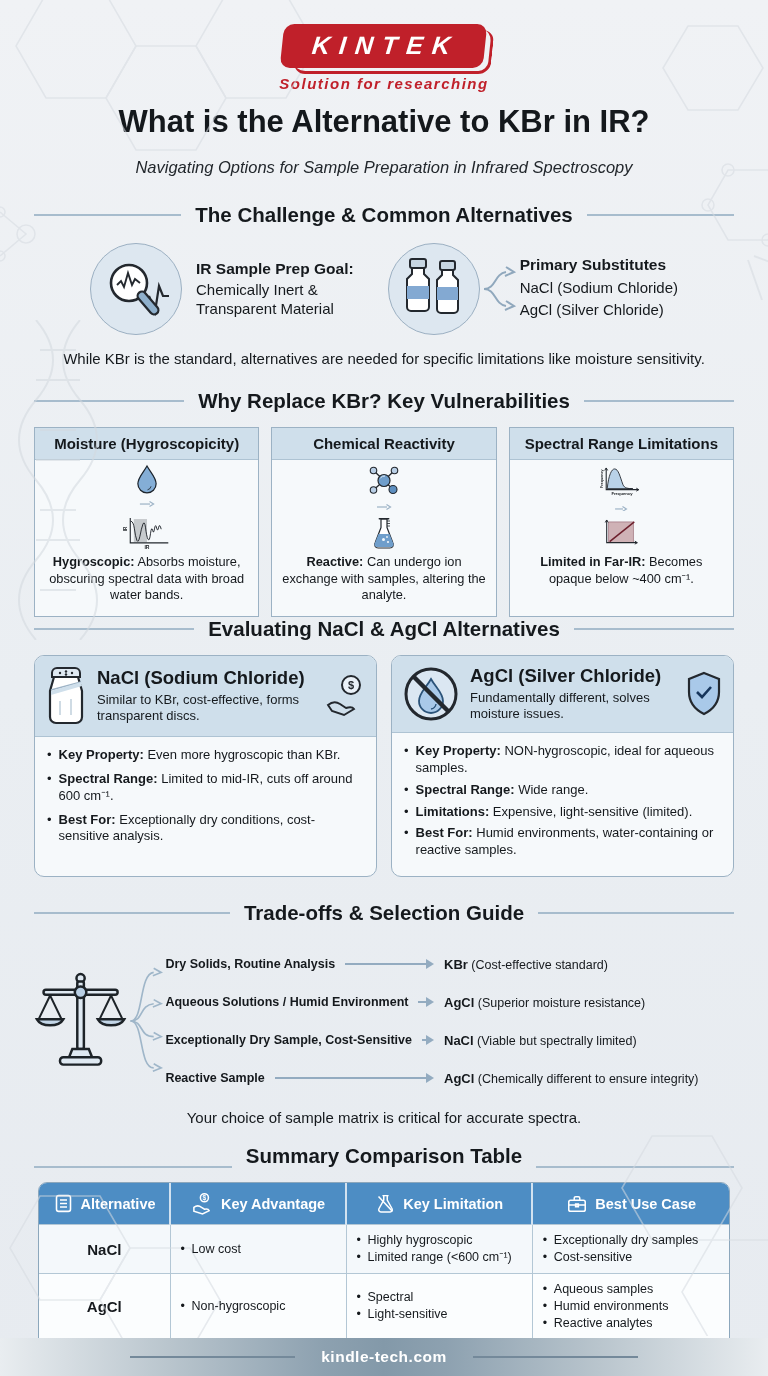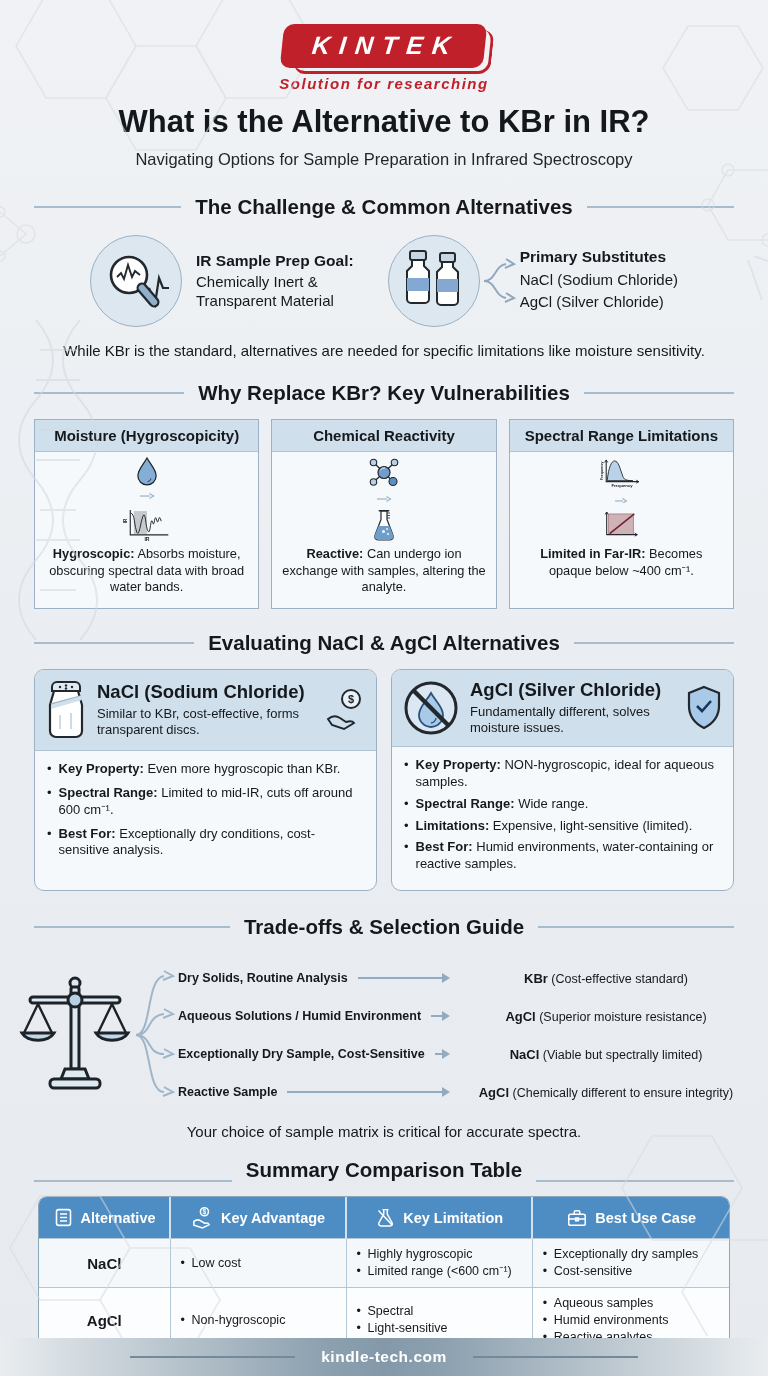--- a/index.html
+++ b/index.html
@@ -14,21 +14,21 @@
   
   .brand { text-align:center; padding-top:24px; }
   .logo { position:relative; display:inline-block; background:#c0202a; color:#fff;
     font-weight:bold; font-style:italic; font-size:25px; letter-spacing:9px;
     padding:7px 26px 8px 30px; border-radius:10px; transform:skewX(-6deg); }
   .logo::after { content:""; position:absolute; top:6px; right:-8px; bottom:-6px; left:14px;
     border:3px solid #c0202a; border-left:none; border-top:none; border-radius:12px; }
   .tagline { margin-top:7px; color:#c0202a; font-weight:bold; font-style:italic;
     font-size:15px; letter-spacing:1.5px; }
   .title { text-align:center; margin-top:12px; font-size:31px; font-weight:bold; color:#14181c; }
-  .subtitle { text-align:center; margin-top:10px; font-size:16.5px; color:#22272c; }
+  .subtitle { text-align:center; margin-top:18px; font-size:16.5px; color:#22272c;font-style:italic; }
   
   .sec-head { display:flex; align-items:center; justify-content:center; gap:14px; padding:0 34px; }
   .sec-head .line { flex:1; height:2px; background:#a7bccd; }
   .sec-head .t { font-size:20.5px; font-weight:bold; white-space:nowrap; }
   
   .challenge { display:flex; justify-content:center; align-items:center; gap:34px; margin-top:16px; }
   .ch-group { display:flex; align-items:center; gap:14px; }
   .icon-circle { width:92px; height:92px; border-radius:50%; background:#dde7f0;
     border:1.5px solid #9cb0c2; display:flex; align-items:center; justify-content:center; flex:0 0 auto; }
   .ch-goal-label { font-weight:bold; font-size:15.5px; margin-bottom:2px; }
@@ -49,21 +49,21 @@
   .cards2 { display:flex; gap:14px; padding:0 34px; margin-top:14px; }
   .ecard { flex:1; border:1.5px solid #9cb2c4; border-radius:10px; background:#f6f9fb; overflow:hidden; }
   .ehead { background:#cfdfeb; border-bottom:1px solid #aec3d3; display:flex; align-items:center; gap:10px; padding:9px 10px; }
   .ehead .emid { flex:1; }
   .ehead .etitle { font-weight:bold; font-size:18.5px; }
   .ehead .esub { font-size:13px; line-height:1.25; margin-top:3px; }
   .ebody { padding:10px 12px 12px; }
   .bullet-row { display:flex; gap:7px; font-size:13px; line-height:1.3; margin-bottom:7px; }
   .bullet-row .dot { flex:0 0 auto; font-size:13px; line-height:1.3; }
   
-  .tradeoffs { display:flex; align-items:center; padding:0 16px; margin-top:16px;text-align:center; }
+  .tradeoffs { display:flex; align-items:center; padding:0 32px; margin-top:16px; }
   .to-rows { flex:1; display:flex; flex-direction:column; }
   .to-row { display:flex; align-items:center; height:38px; }
   .to-label { font-weight:bold; font-size:12.5px; white-space:nowrap; }
   .to-line { flex:1; min-width:10px; height:2px; background:#93abc0; position:relative; margin:0 12px 0 10px; }
   .to-line::after { content:""; position:absolute; right:-2px; top:-4px;
     border-left:8px solid #93abc0; border-top:5px solid transparent; border-bottom:5px solid transparent; }
   .to-result { flex:0 0 292px; font-size:12.5px; white-space:nowrap; }
   .to-result b { font-size:13px; }
   
   .tbl-wrap { margin:14px 38px 0; border:1.5px solid #8ca7bc; border-radius:9px; overflow:hidden; background:#fbfdfe; }
@@ -282,21 +282,21 @@
           <path d="M10 4 l-3 5 M10 4 l3 5 M72 50 l-5 -3 M72 50 l-5 3" stroke="#23282e" stroke-width="2" fill="none"></path>
           <line x1="16" y1="48" x2="66" y2="8" stroke="#6d1f2c" stroke-width="3"></line>
         </svg>
       </div>
       <div class="vtext">
         <b>Limited in Far-IR:</b><span> Becomes opaque below ~400 cm⁻¹.</span>
       </div>
     </div>
   </div>
 
-  <div class="sec-head" style="margin-top:22px;">
+  <div class="sec-head" style="">
     <span class="line"></span>
     <span class="t">Evaluating NaCl &amp; AgCl Alternatives</span>
     <span class="line"></span>
   </div>
 
   <div class="cards2">
     <div class="ecard">
       <div class="ehead">
         <svg width="42" height="62" viewBox="0 0 42 62">
           <path d="M12 3 h18 a5 5 0 0 1 5 5 v4 h-28 v-4 a5 5 0 0 1 5 -5 Z" fill="#dfe9f2" stroke="#23282e" stroke-width="2"></path>

